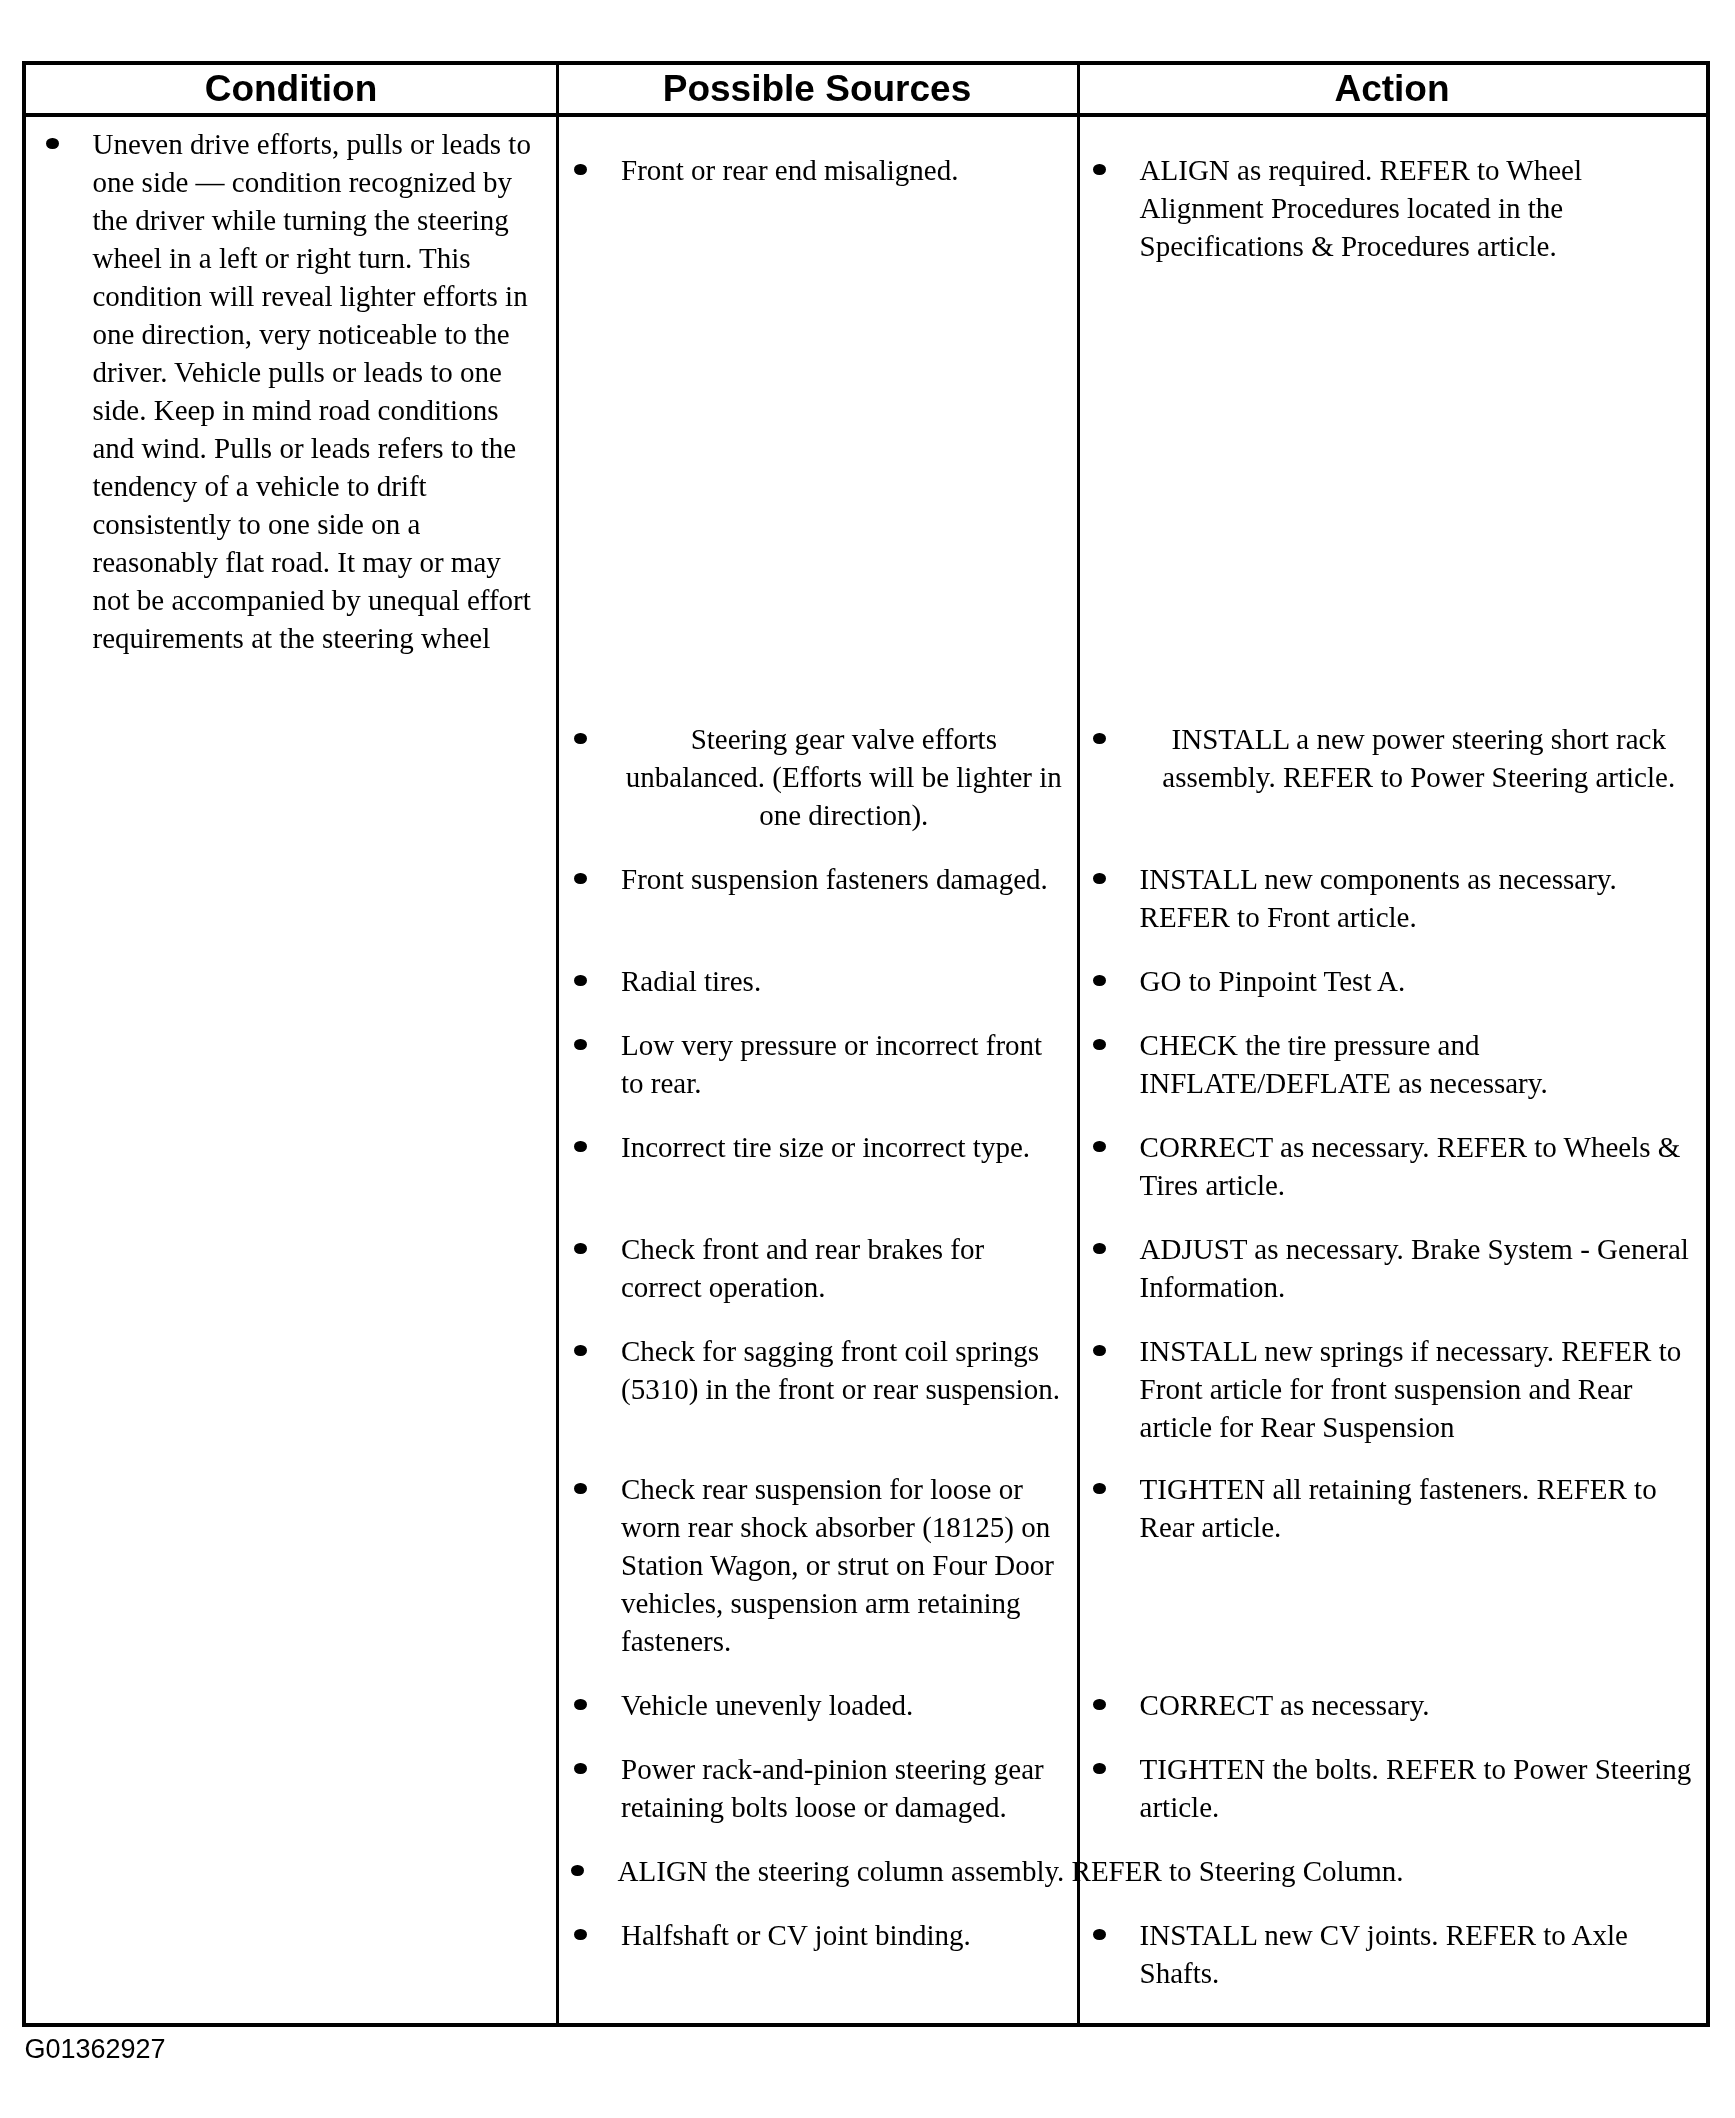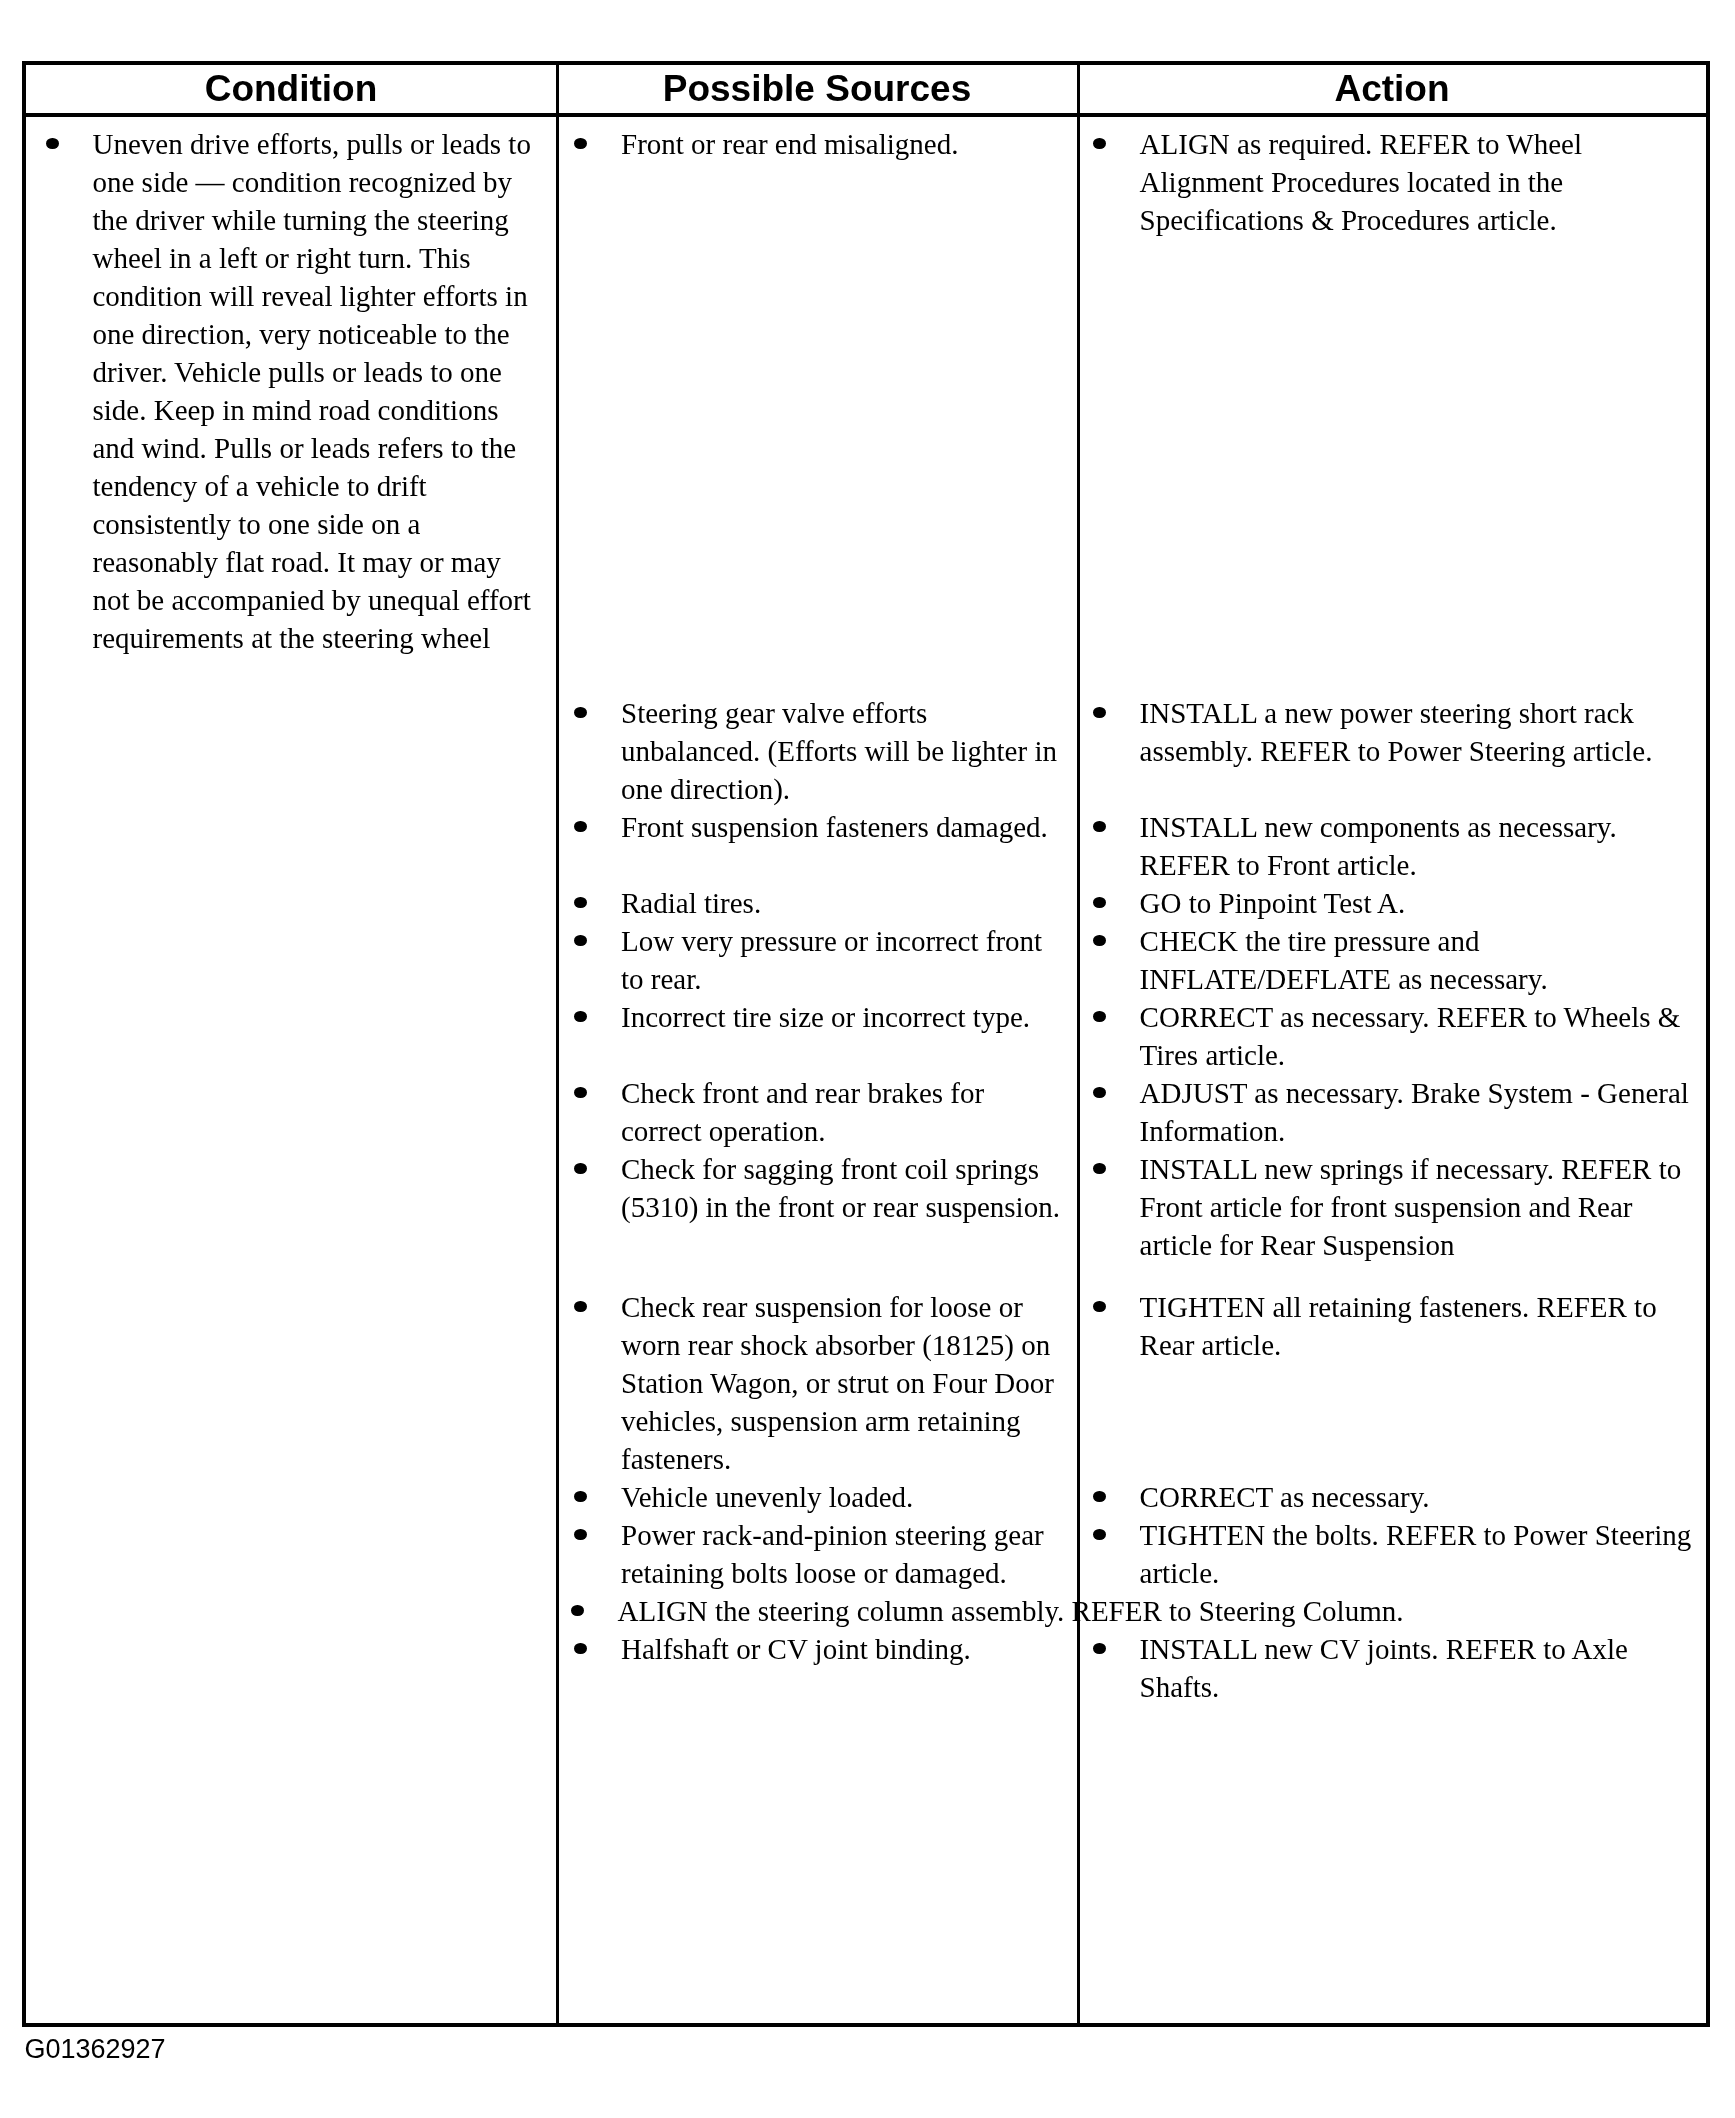--- a/index.html
+++ b/index.html
@@ -22,30 +22,30 @@
     border-bottom:4.1px solid #000;
     font-family:"Liberation Sans", sans-serif; font-weight:bold; font-size:37px;justify-content:space-between;
   }
   .hdr { text-align:center; }
   .hdr.c1 { width:530px; }
   .hdr.c2 { width:522px; }
   .hdr.c3 { flex:1; }
   .tbl-body { display:flex; font-size:29px; line-height:38px; }
   .cond-col { width:530px; flex:none; box-sizing:border-box; padding:8.1px 16.2px 0 19.5px; }
   .pairs-col { flex:1; padding-top:8.1px; }
-  .pair { display:flex; }
+  .pair { display:flex;margin-top:26px; }
   .pair .src { width:522px; flex:none; box-sizing:border-box; padding:0 11.4px 0 18px; }
   .pair .act { flex:1; box-sizing:border-box; padding:0 8.1px 0 14.6px; }
   .item { display:flex; align-items:flex-start; }
   .bullet {
     flex:none; width:13px; height:11.4px; border-radius:50%;
     background:#000; margin-top:13px;
   }
   .item .txt { margin-left:34px; }
-  .gap-xl { margin-top:455px; }
+  .gap-xl { margin-top:455px;text-align:center; }
   .gap-sm { margin-top:24px; }
   .figure-id {
     position:absolute; left:24.4px; top:2034px;
     font-family:"Liberation Sans", sans-serif; font-size:27px;
   }
 </style>
 </head>
 <body>
 
 <div class="diag-table">

